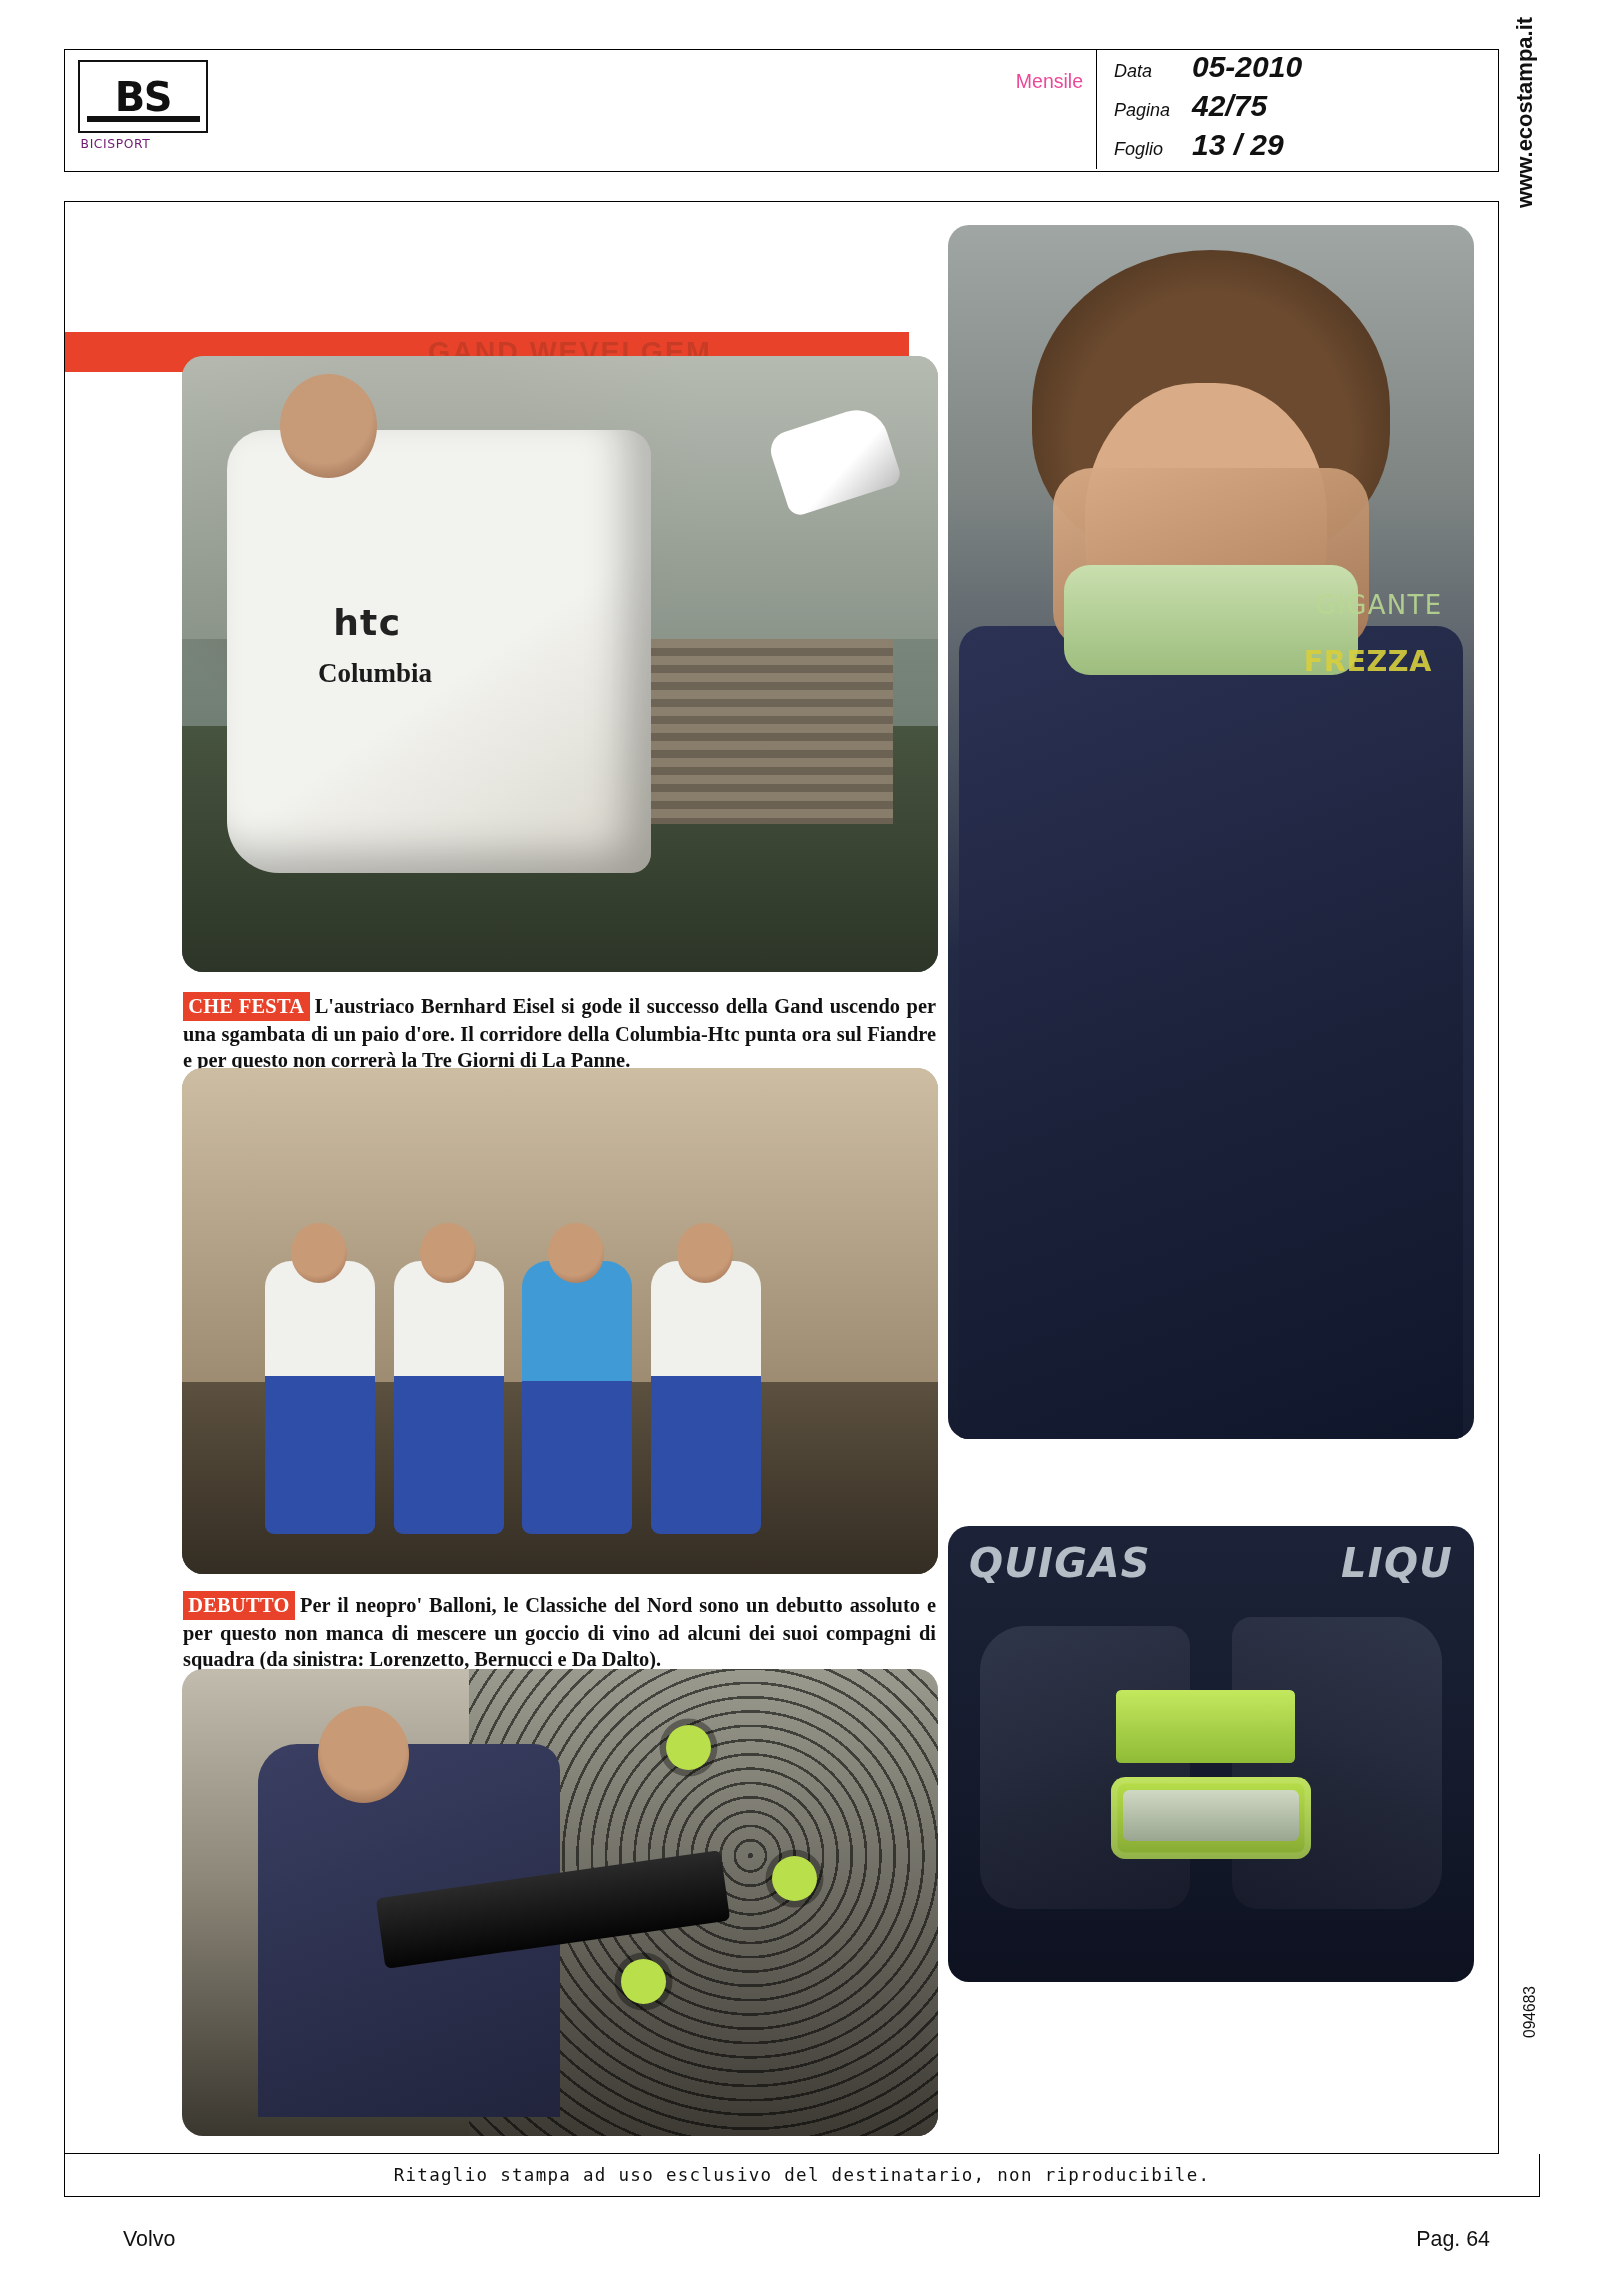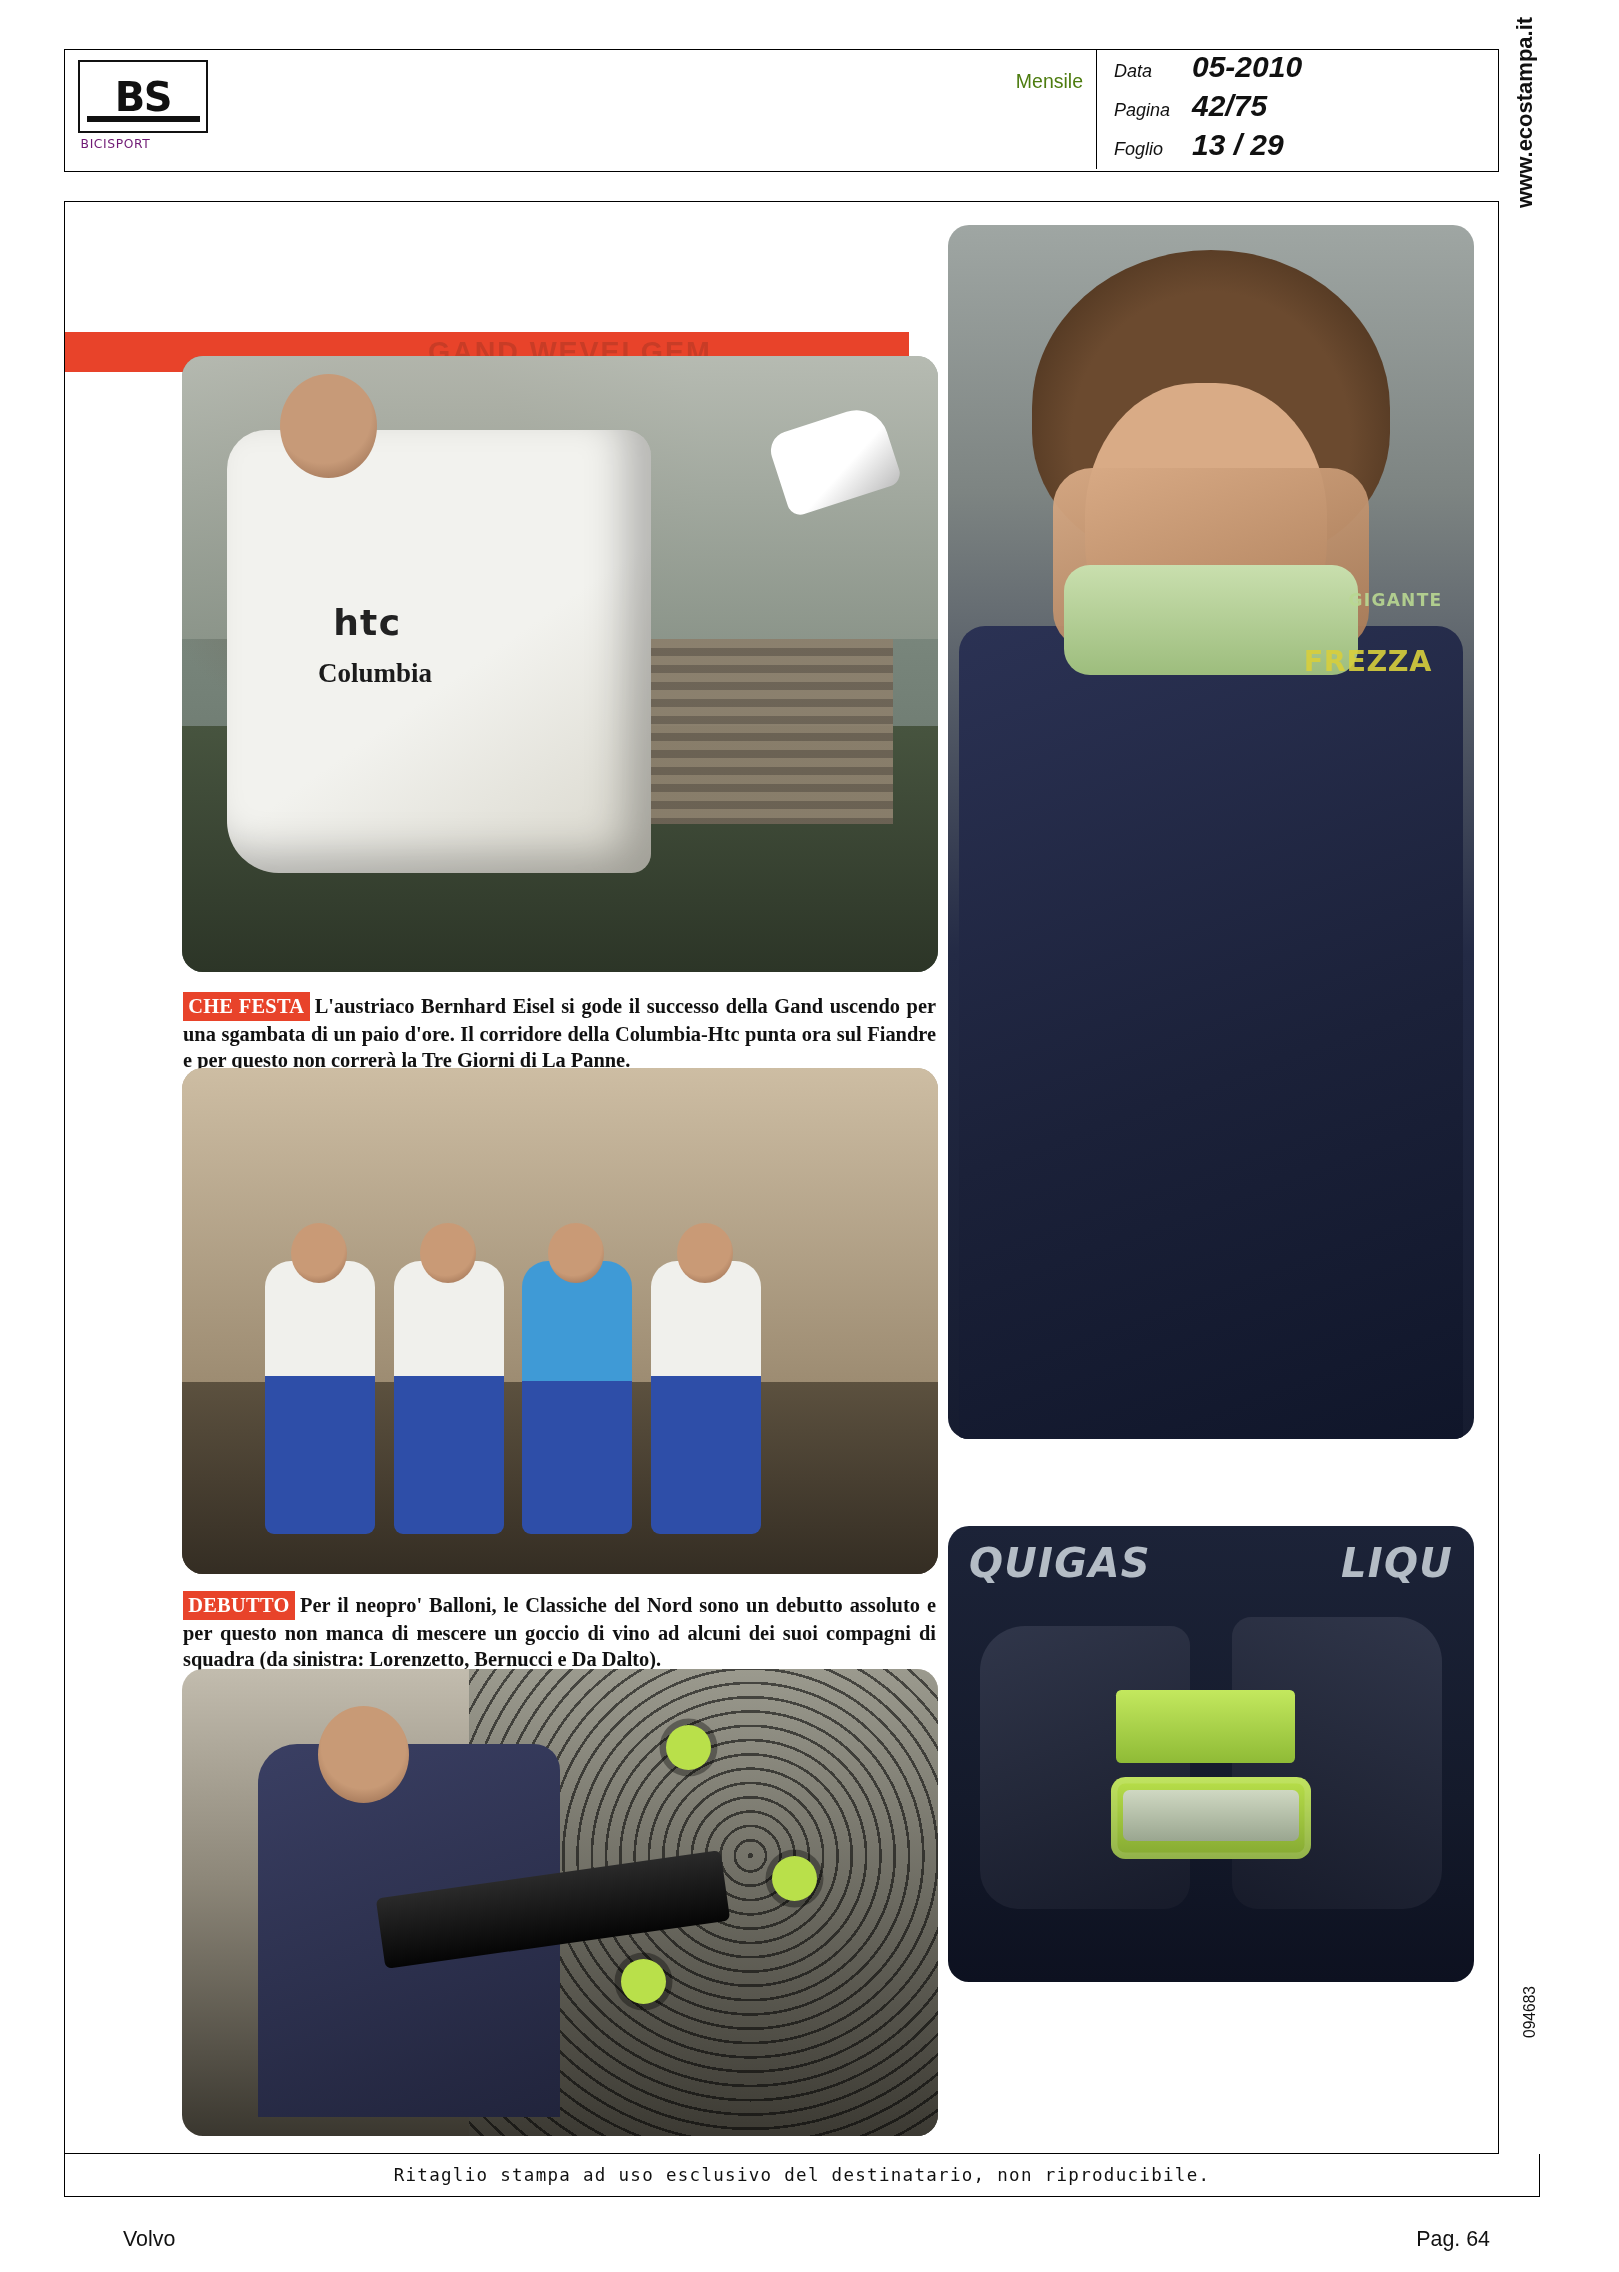--- a/index.html
+++ b/index.html
@@ -55,21 +55,21 @@
     color: #701a75;
     text-align: left;
     padding-left: 2.6px;
   }
 
   .mensile {
     position: absolute;
     right: 415px; top: 19.5px;
     font-family: "Liberation Sans", sans-serif;
     font-size: 19.5px;
-    color: #4d7c0f;
+    color: #ec4899;
   }
 
   .meta-box {
     position: absolute;
     right: 0px; top: 0px; width: 402px; height: 119px;
     border-left: 1.9px solid #000;
   }
   .meta-row {
     display: flex;
     align-items: baseline;
@@ -244,22 +244,22 @@
     background: linear-gradient(180deg,#c9dfae,#9dbd7d);
     border-radius: 26px;
   }
   #photo-oss .jacket {
     position:absolute; left: 2%; top: 33%; width: 96%; height: 67%;
     background: linear-gradient(160deg,#2b3254 0%, #1b2139 55%, #10162a 100%);
     border-radius: 26px 26px 0 0;
   }
   #photo-oss .brand1 {
     position:absolute; right: 6%; top: 30%;
-    font-family:"DejaVu Sans", sans-serif; font-weight:700;
-    font-size: 17px; color:#b9d892; letter-spacing:1.3px; opacity:.9;
+    font-family:"DejaVu Sans", sans-serif; font-weight:400;
+    font-size: 26px; color:#b9d892; letter-spacing:1.3px; opacity:.9;
   }
   #photo-oss .brand2 {
     position:absolute; right: 8%; top: 34.5%;
     font-family:"DejaVu Sans", sans-serif; font-weight:700;
     font-size: 28.6px; color:#d8cf3c; letter-spacing:0.6px; opacity:.9;
   }
   #photo-oss .hands {
     position:absolute; left: 20%; top: 20%; width: 60%; height: 15%;
     background: linear-gradient(160deg,#d9ab86,#a87a56);
     border-radius: 39px;

